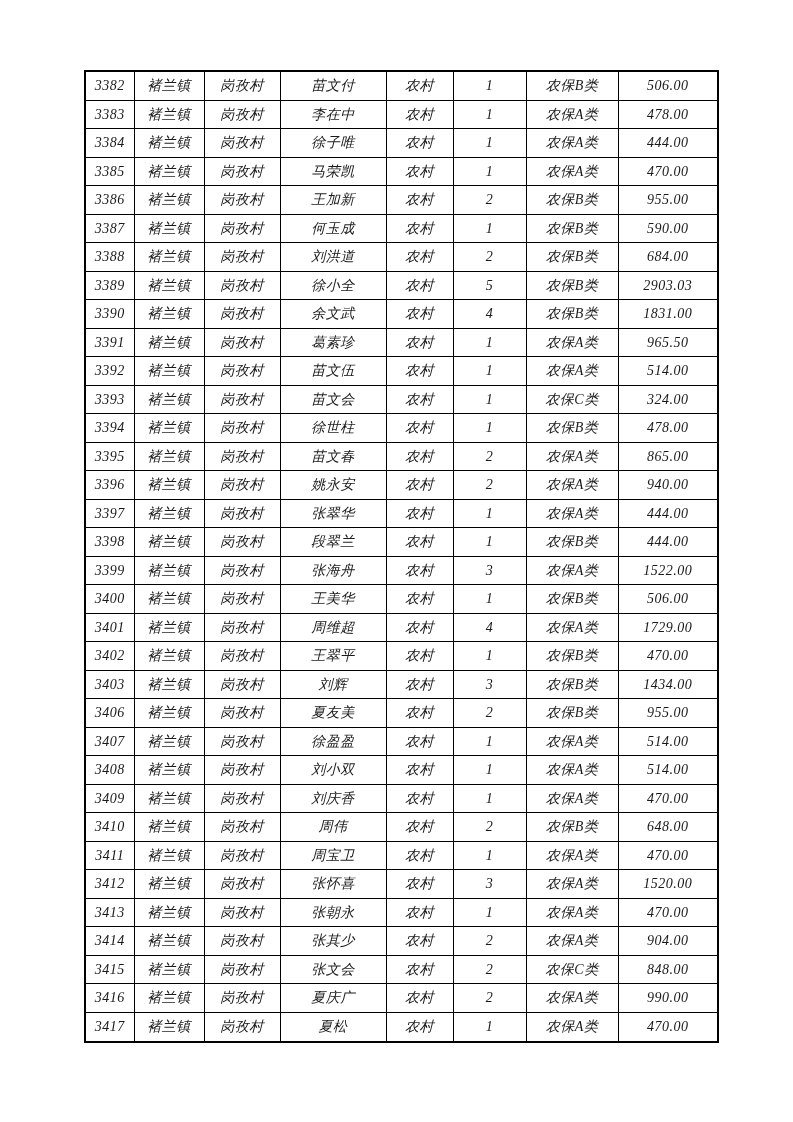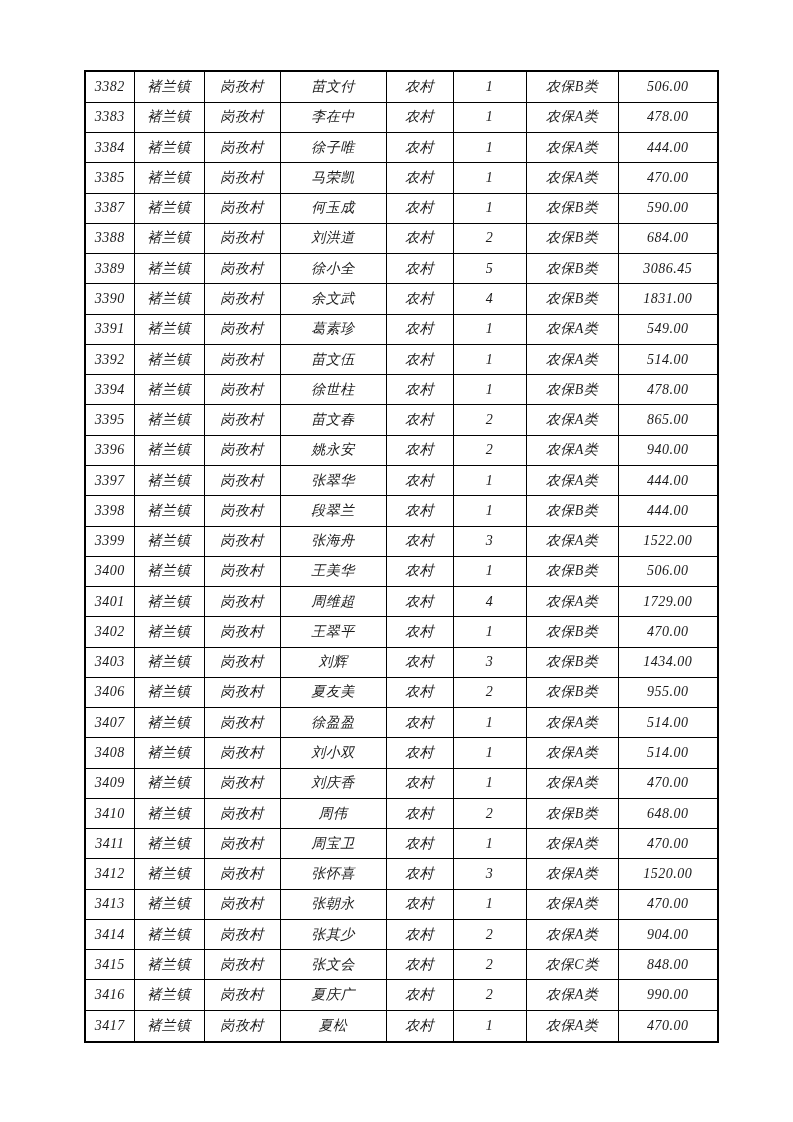--- a/index.html
+++ b/index.html
@@ -105,20 +105,30 @@
     <td>3385</td>
     <td>褚兰镇</td>
     <td>岗孜村</td>
     <td>马荣凯</td>
     <td>农村</td>
     <td>1</td>
     <td>农保A类</td>
     <td>470.00</td>
   </tr>
         <tr>
+    <td>3386</td>
+    <td>褚兰镇</td>
+    <td>岗孜村</td>
+    <td>王加新</td>
+    <td>农村</td>
+    <td>2</td>
+    <td>农保B类</td>
+    <td>955.00</td>
+  </tr>
+        <tr>
     <td>3387</td>
     <td>褚兰镇</td>
     <td>岗孜村</td>
     <td>何玉成</td>
     <td>农村</td>
     <td>1</td>
     <td>农保B类</td>
     <td>590.00</td>
   </tr>
         <tr>
@@ -132,51 +142,61 @@
     <td>684.00</td>
   </tr>
         <tr>
     <td>3389</td>
     <td>褚兰镇</td>
     <td>岗孜村</td>
     <td>徐小全</td>
     <td>农村</td>
     <td>5</td>
     <td>农保B类</td>
-    <td>3086.45</td>
+    <td>2903.03</td>
   </tr>
         <tr>
     <td>3390</td>
     <td>褚兰镇</td>
     <td>岗孜村</td>
     <td>余文武</td>
     <td>农村</td>
     <td>4</td>
     <td>农保B类</td>
     <td>1831.00</td>
   </tr>
         <tr>
     <td>3391</td>
     <td>褚兰镇</td>
     <td>岗孜村</td>
     <td>葛素珍</td>
     <td>农村</td>
     <td>1</td>
     <td>农保A类</td>
-    <td>549.00</td>
+    <td>965.50</td>
   </tr>
         <tr>
     <td>3392</td>
     <td>褚兰镇</td>
     <td>岗孜村</td>
     <td>苗文伍</td>
     <td>农村</td>
     <td>1</td>
     <td>农保A类</td>
     <td>514.00</td>
+  </tr>
+        <tr>
+    <td>3393</td>
+    <td>褚兰镇</td>
+    <td>岗孜村</td>
+    <td>苗文会</td>
+    <td>农村</td>
+    <td>1</td>
+    <td>农保C类</td>
+    <td>324.00</td>
   </tr>
         <tr>
     <td>3394</td>
     <td>褚兰镇</td>
     <td>岗孜村</td>
     <td>徐世柱</td>
     <td>农村</td>
     <td>1</td>
     <td>农保B类</td>
     <td>478.00</td>

